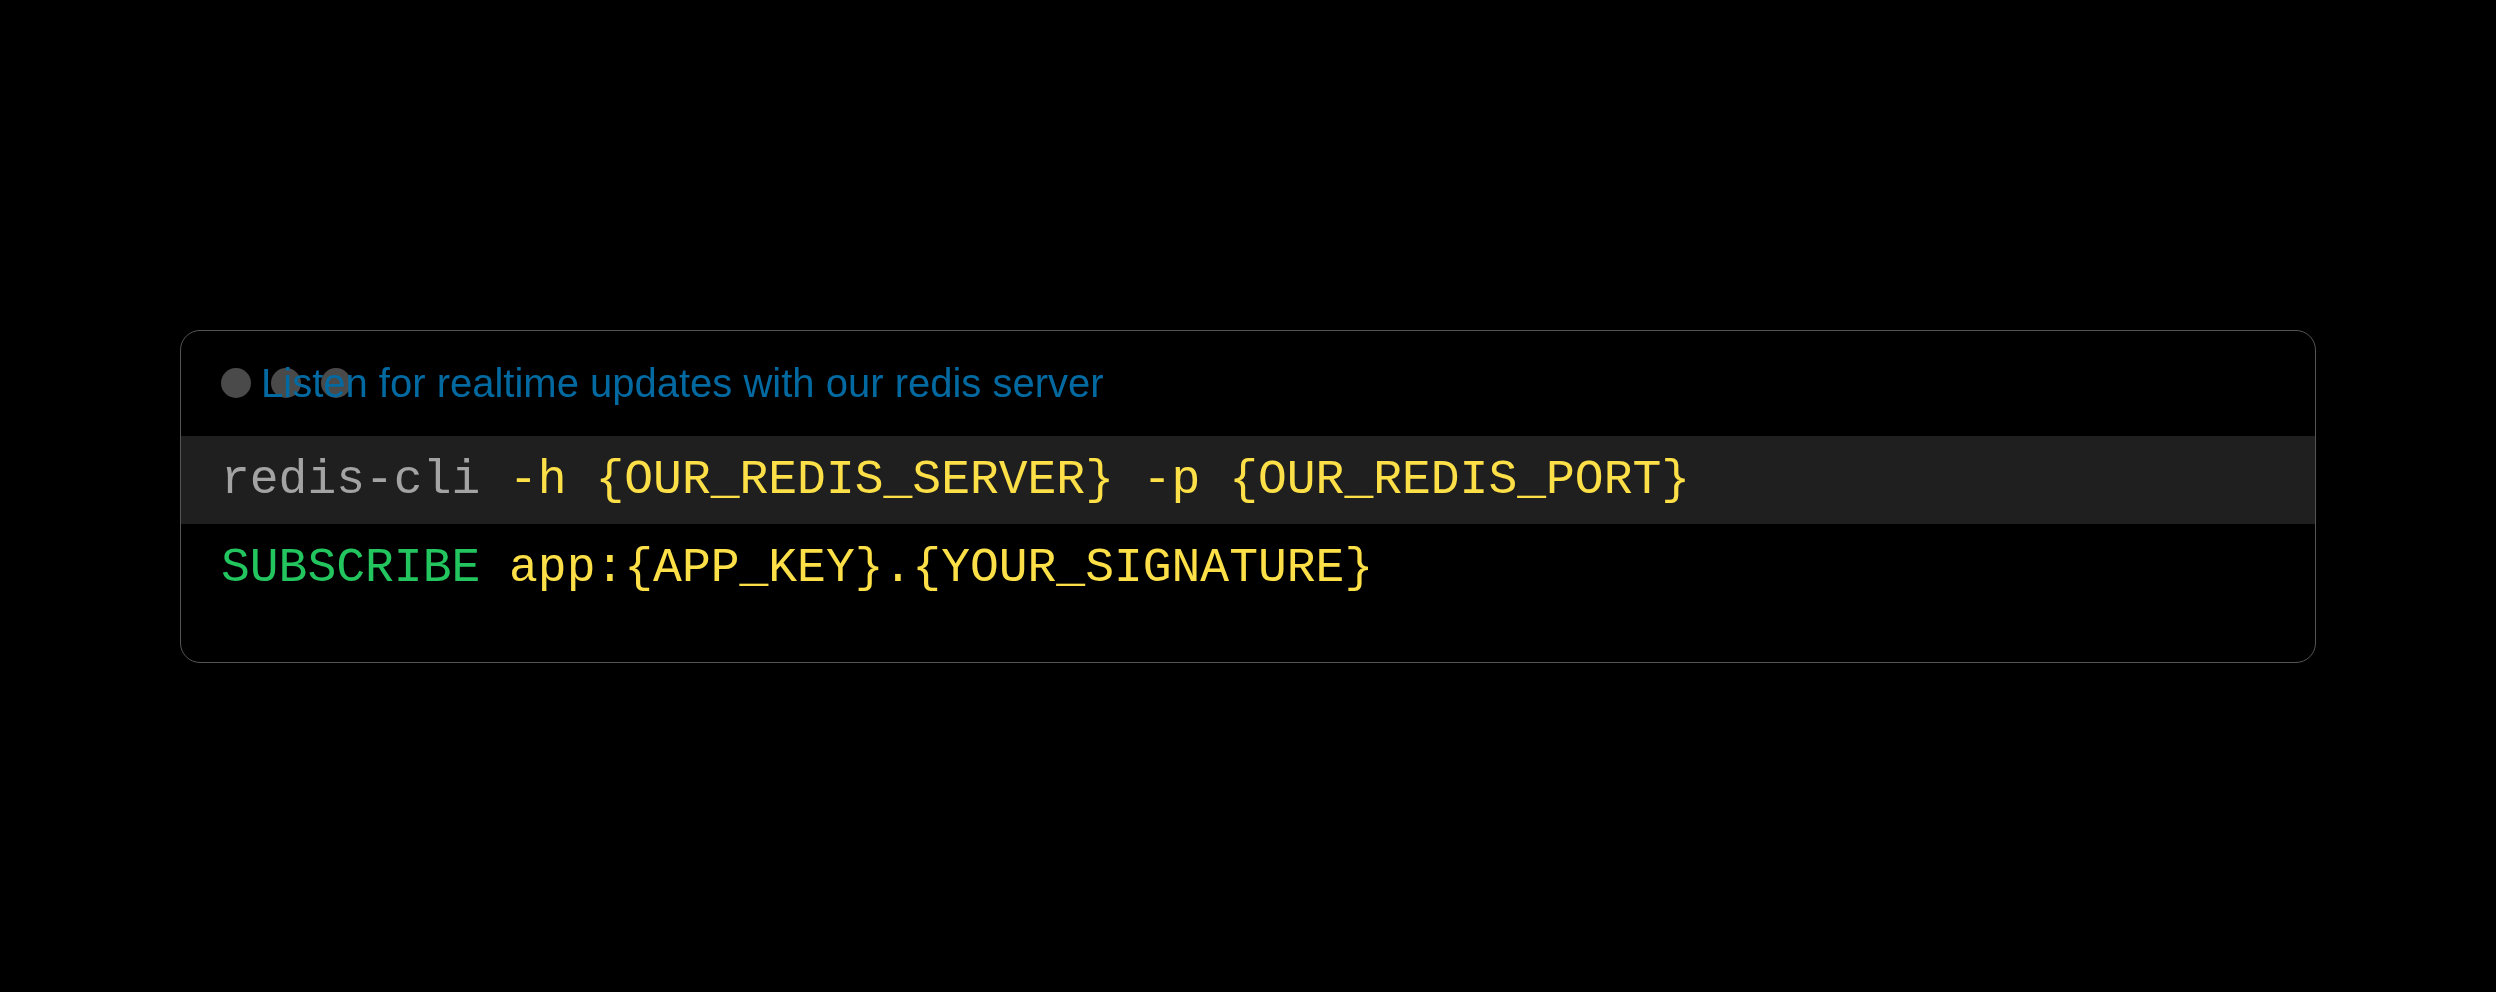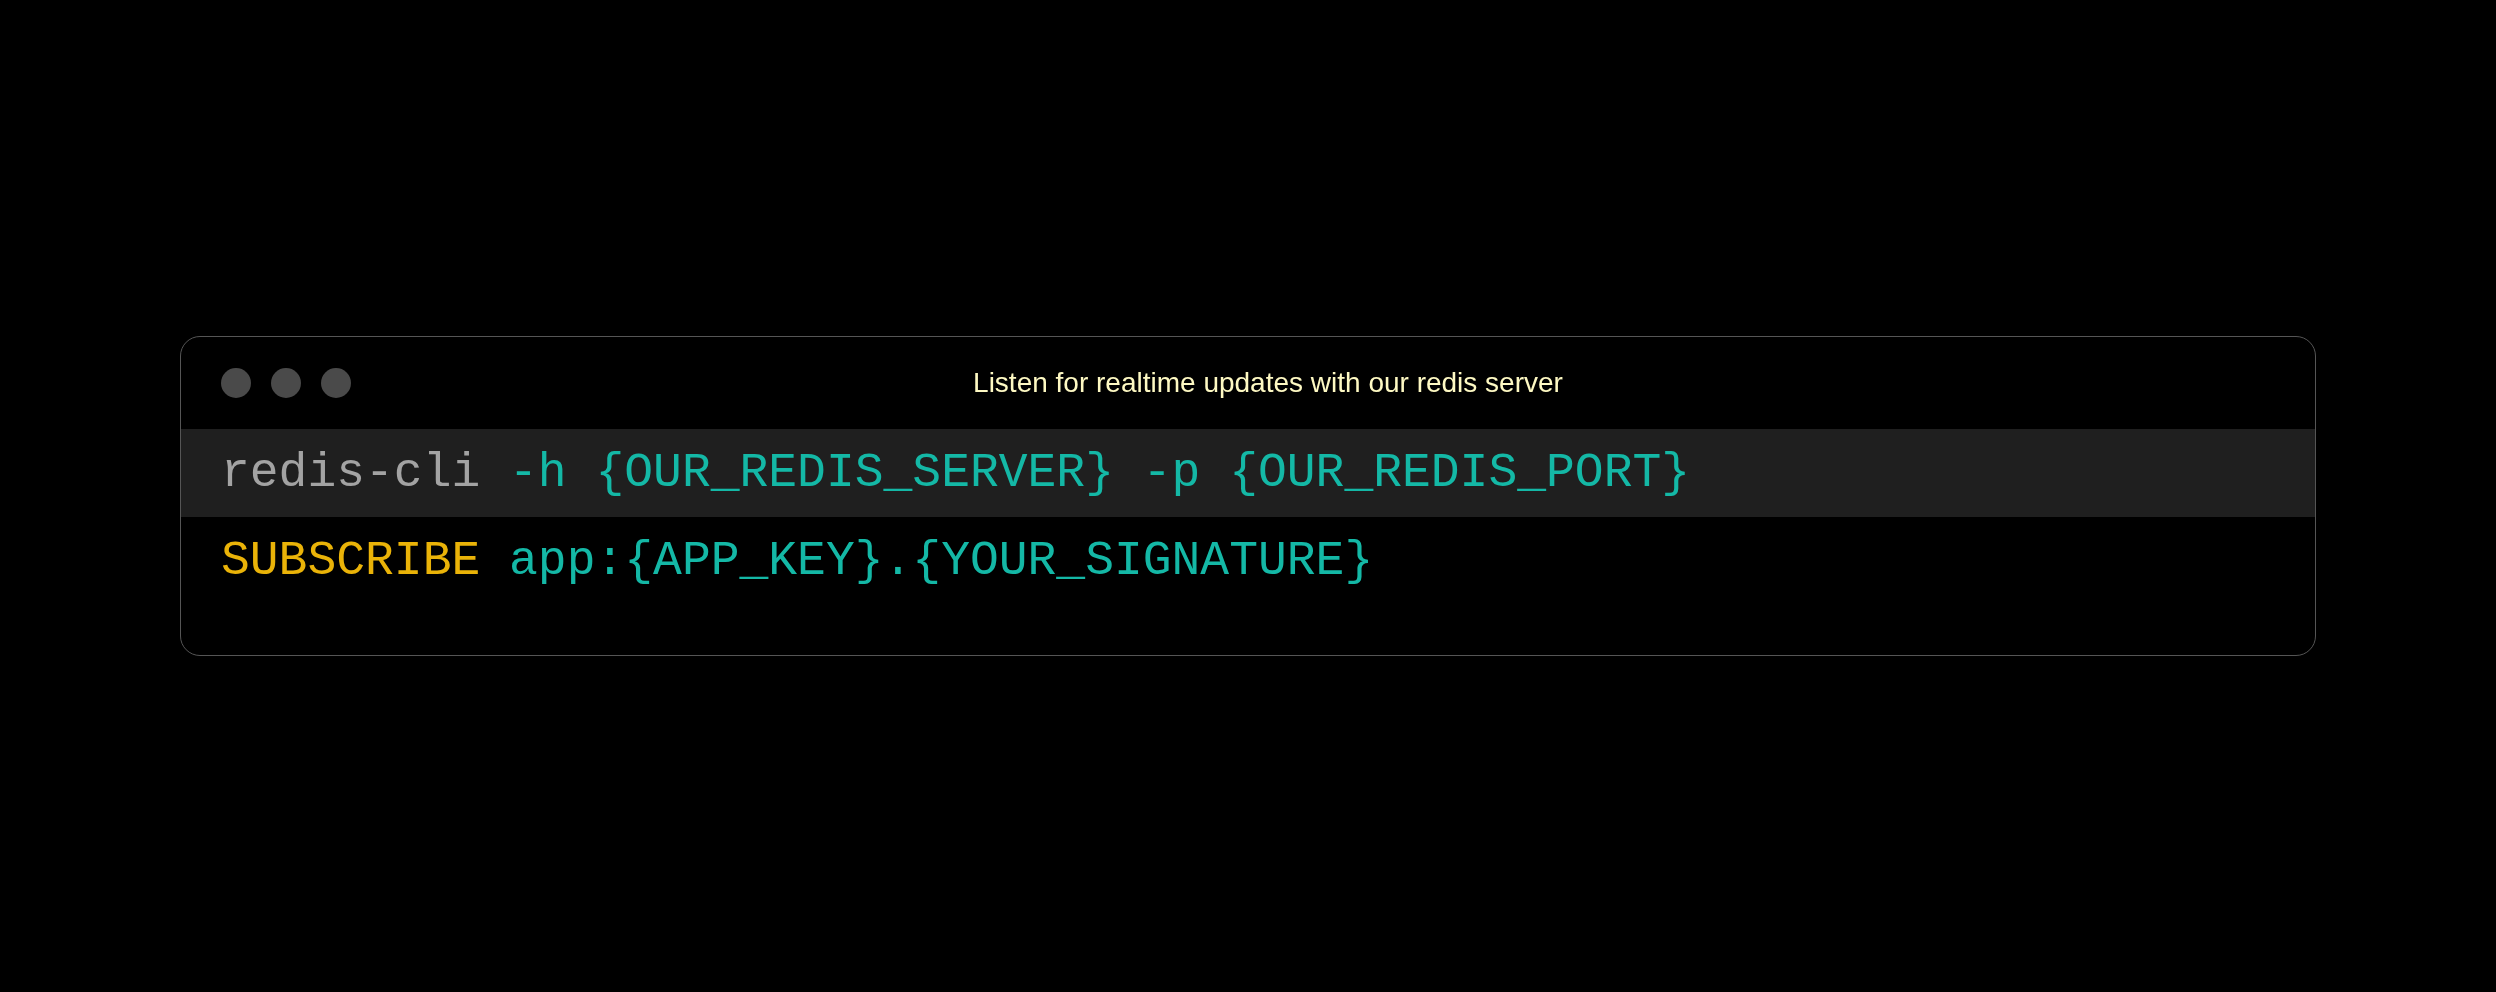--- a/index.html
+++ b/index.html
@@ -40,23 +40,23 @@
     
     .traffic-light {
       width: 30px;
       height: 30px;
       border-radius: 50%;
       background: #4a4a4a;
     }
     
     .terminal-title {
       flex: 1;
-      text-align: center;
-      color: #fef9c3;
-      font-size: 28px;
+      text-align: left;
+      color: #0369a1;
+      font-size: 40px;
       font-weight: 400;
       margin-left: -90px;
     }
     
     .terminal-body {
       padding: 0 0 50px 0;
       font-family: "SF Mono", "Monaco", "Consolas", "Courier New", monospace;
       font-size: 48px;
       line-height: 1.5;
     }
@@ -68,25 +68,25 @@
     
     .code-line.highlighted {
       background: #1f1f1f;
     }
     
     .tok-command {
       color: #a3a3a3;
     }
     
     .tok-arg {
-      color: #14b8a6;
+      color: #fde047;
     }
     
     .tok-keyword {
-      color: #eab308;
+      color: #22c55e;
     }
   </style>
 </head>
 <body>
 
 <div class="terminal-window">
   <div class="terminal-header">
     <div class="traffic-lights">
       <div class="traffic-light"></div>
       <div class="traffic-light"></div>

